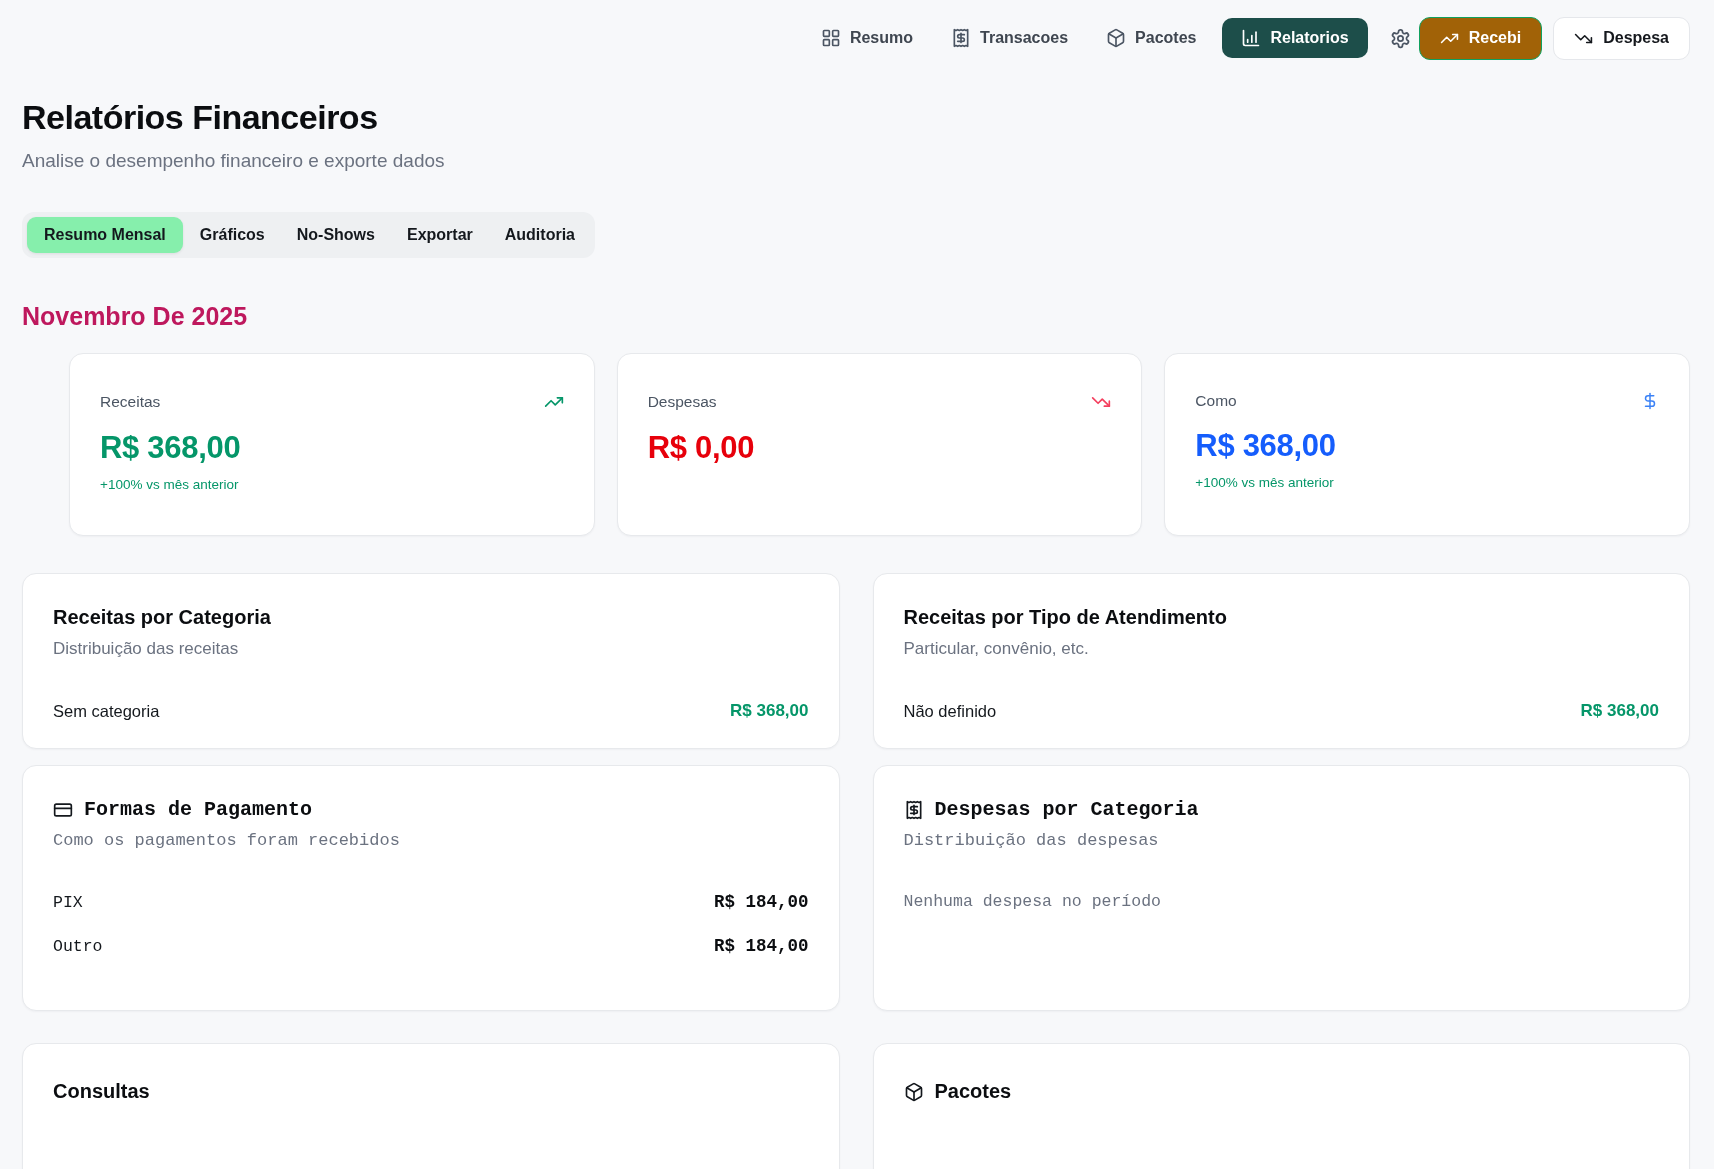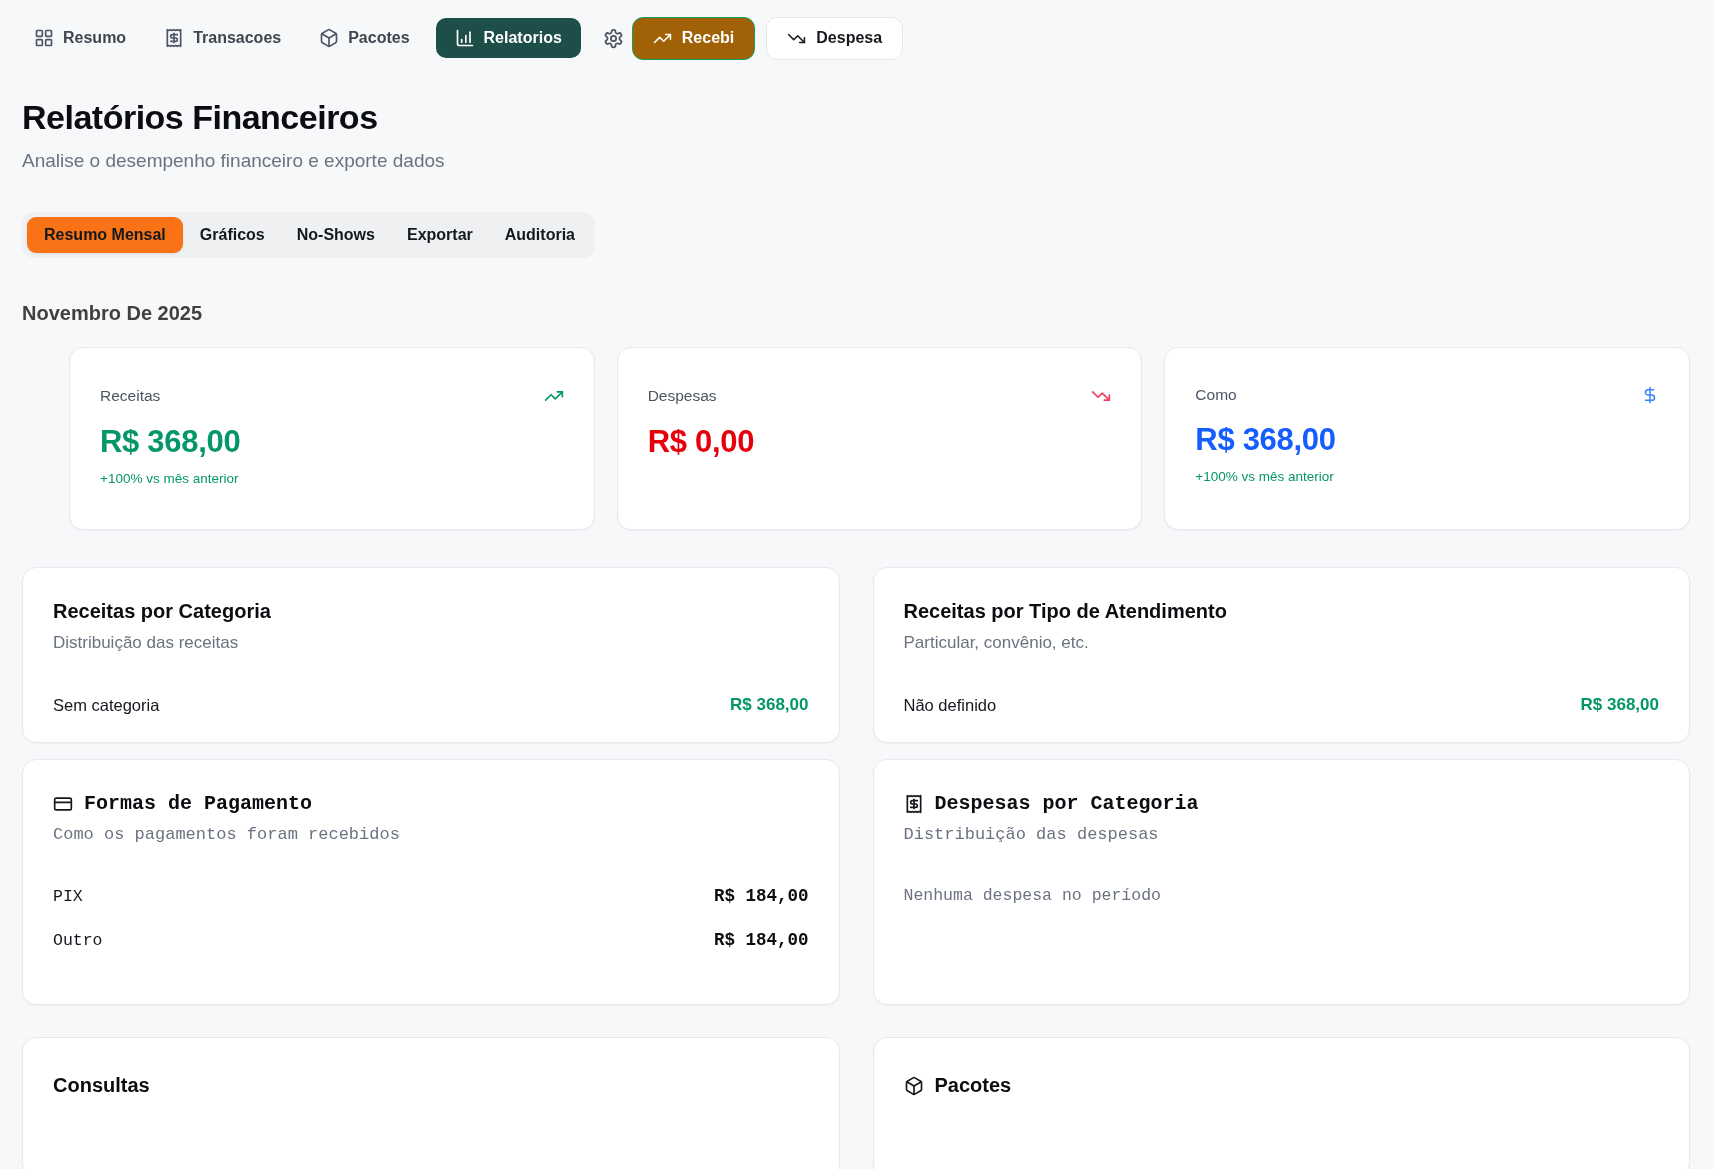--- a/index.html
+++ b/index.html
@@ -6,21 +6,21 @@
   html,body { width:1714px; height:1169px; overflow:hidden; }
   body {
     background:#f7f8fa;
     font-family:"Liberation Sans", sans-serif;
     color:#0f1115;
     -webkit-font-smoothing:antialiased;
   }
   .page { padding:16px 24px 0 22px; }
 
   
-  .topbar { display:flex; align-items:center; justify-content:flex-start; height:44px; }
+  .topbar { display:flex; align-items:center; justify-content:flex-end; height:44px; }
   .nav-left { display:flex; align-items:center; gap:14px; }
   .nav-item {
     display:flex; align-items:center; gap:9px;
     padding:10px 12px; border-radius:10px; cursor:pointer;
     font-size:16px; font-weight:600; color:#3f4650;
   }
   .nav-item svg { width:20px; height:20px; stroke:#4b5563; }
   .nav-item.active { background:#1d4e4a; color:#ffffff; padding:10px 19px; }
   .nav-item.active svg { stroke:#ffffff; }
   .gear-btn { background:none; border:none; padding:8px; cursor:pointer; display:flex; }
@@ -36,24 +36,24 @@
 
   
   .page-title { margin-top:38px; font-size:34px; font-weight:700; letter-spacing:-.5px; color:#0b0d10; }
   .page-subtitle { margin-top:13px; font-size:19px; color:#6b7280; }
 
   
   .tabs { margin-top:40px; display:inline-flex; align-items:center; gap:2px;
           background:#eef0f2; border-radius:12px; padding:5px; }
   .tab { font-size:16px; font-weight:600; color:#14181d; padding:9px 15px;
          border-radius:9px; cursor:pointer; white-space:nowrap; }
-  .tab.active { background:#f97316; box-shadow:0 1px 3px rgba(0,0,0,.08); padding:9px 17px; }
-
-  
-  .month-heading { margin-top:44px; font-size:20px; font-weight:700; color:#404040; }
+  .tab.active { background:#86efac; box-shadow:0 1px 3px rgba(0,0,0,.08); padding:9px 17px; }
+
+  
+  .month-heading { margin-top:44px; font-size:25px; font-weight:700; color:#be185d; }
 
   
   .card { background:#ffffff; border:1px solid #e7e9ec; border-radius:14px;
           box-shadow:0 1px 2px rgba(16,24,40,.04); }
 
   
   .stats-grid { margin-top:22px; display:grid; grid-template-columns:1fr 1fr 1fr; gap:22px;padding-left:47px; }
   .stat-card { padding:38px 30px 30px 30px; height:183px; }
   .stat-head { display:flex; align-items:center; justify-content:space-between; }
   .stat-label { font-size:15.5px; font-weight:500; color:#4b5563; }

